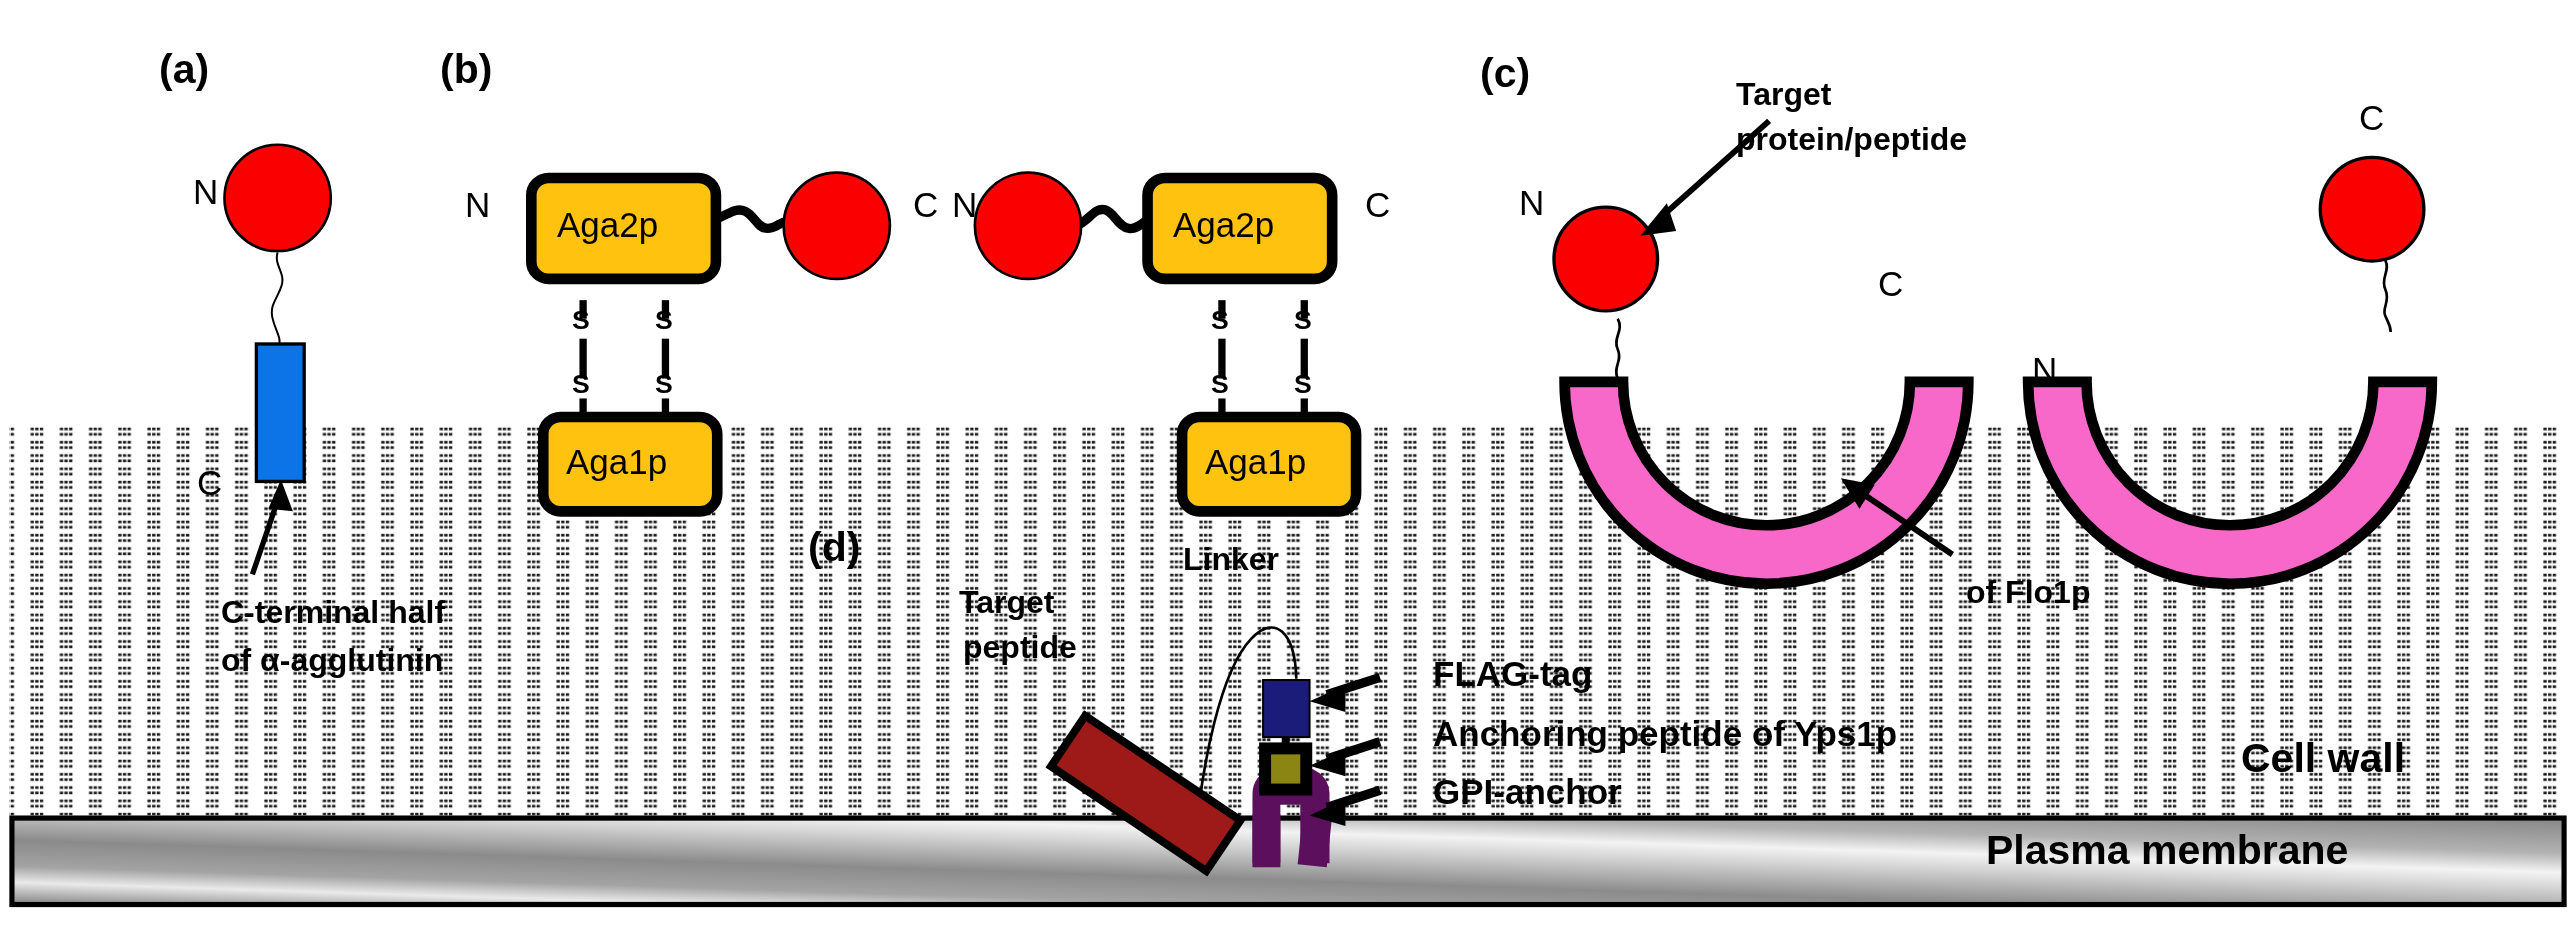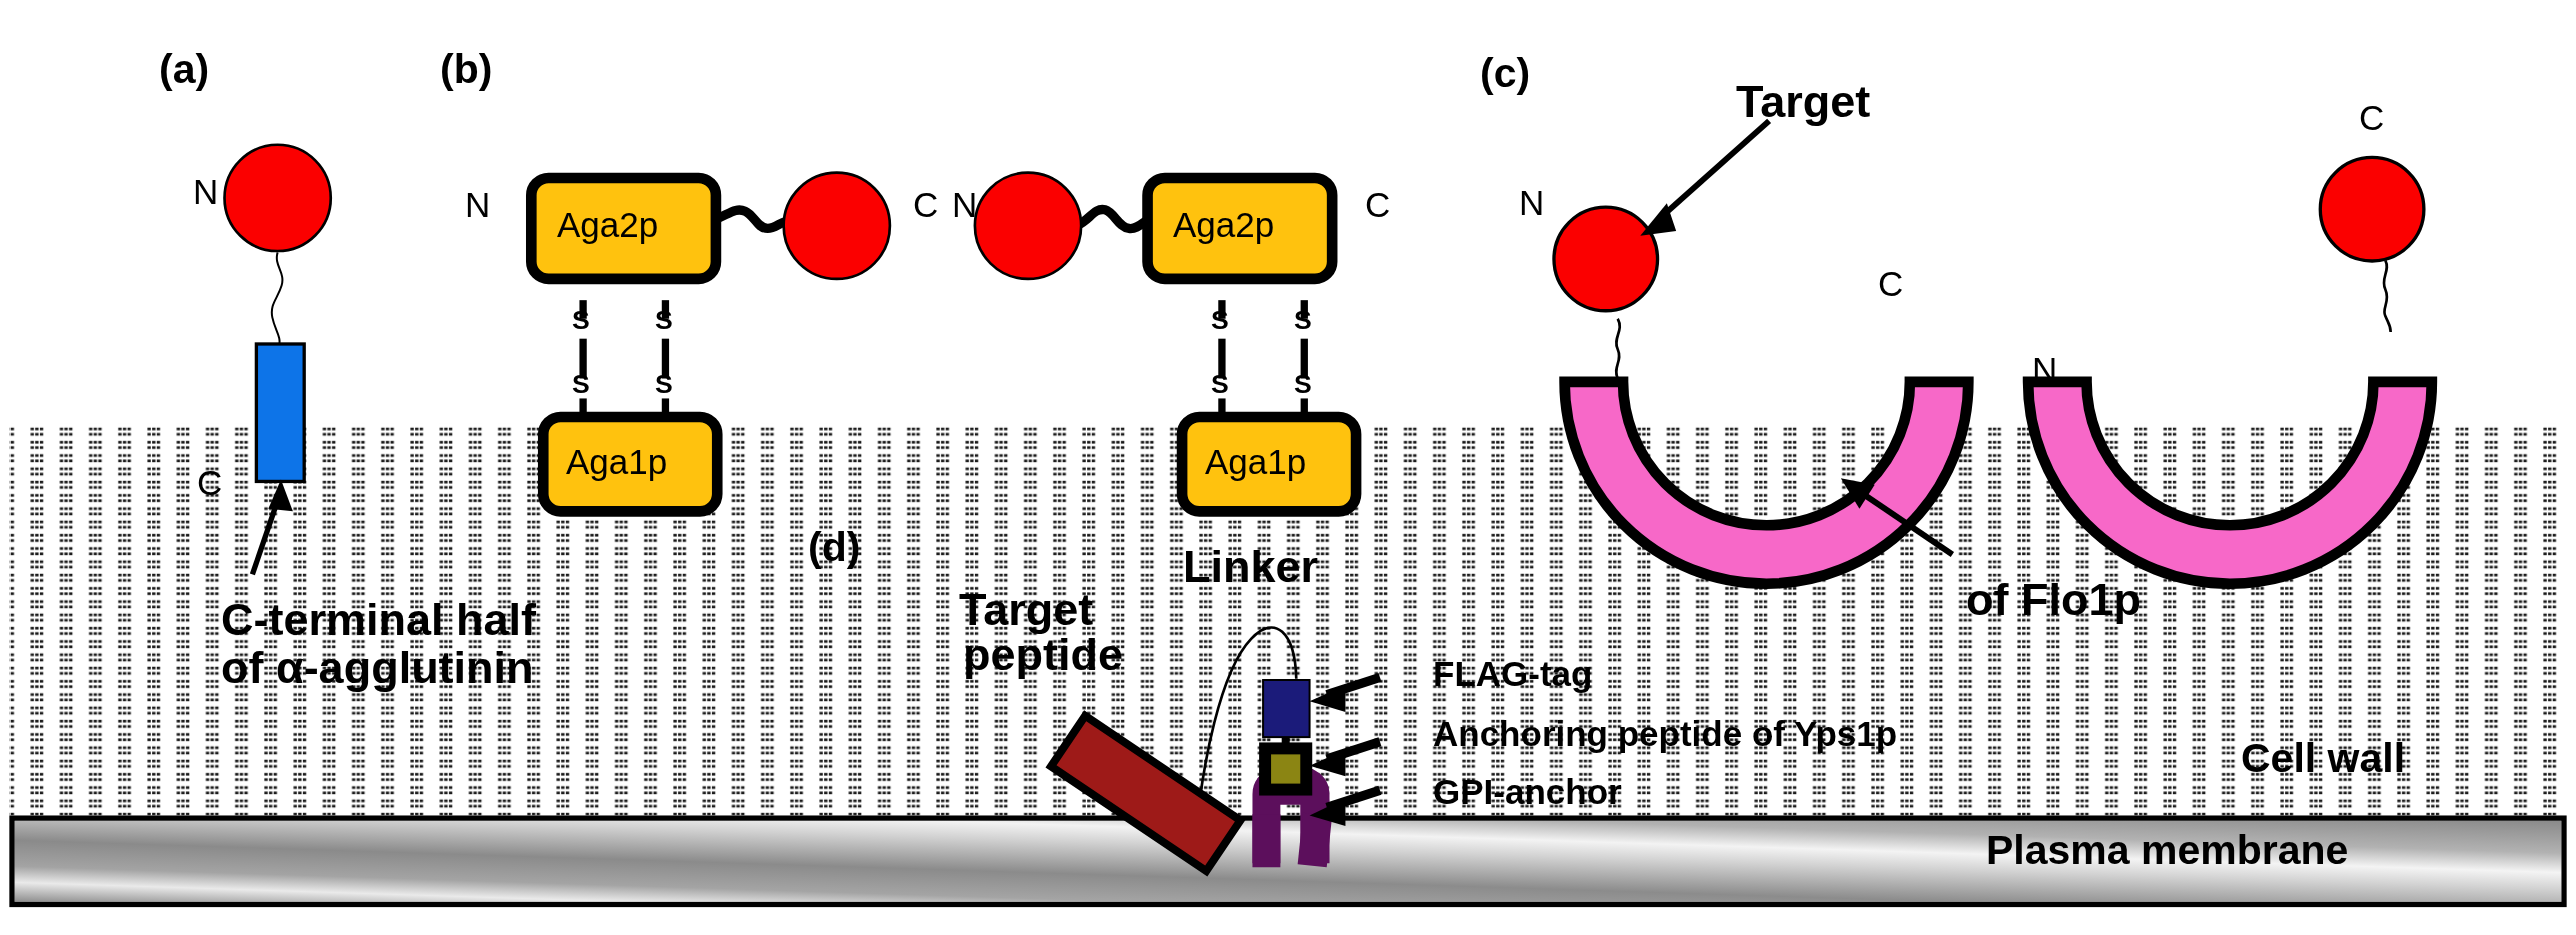--- a/index.html
+++ b/index.html
@@ -2,21 +2,21 @@
 <html style="font-size:10.6px"><head>
 <meta charset="utf-8">
 <style>
   html,body{margin:0;padding:0;background:#fff;}
   body{font-family:"Liberation Sans",sans-serif;}
   #stage{position:relative;width:2576px;height:935px;background:#ffffff;overflow:hidden;}
   #stage svg.layer{position:absolute;left:0;top:0;width:2576px;height:935px;}
   .txt{position:absolute;white-space:pre;color:#000;line-height:1.05;}
   .panel-label{font-weight:bold;font-size:41px;}
   .term{font-size:35px;font-weight:400;}
-  .bold-lab{font-weight:bold;font-size:45px;}
+  .bold-lab{font-weight:bold;font-size:32px;}
   .bold-lab2{font-weight:bold;font-size:35px;margin-left:32px;}
   .sslab{font-size:26.6px;font-weight:700;}
   .boxlab{font-size:35px;font-weight:400;}
 </style>
 </head>
 <body>
 
 <div id="stage">
 
   <svg class="layer" viewBox="0 0 3879 1408" xmlns="http://www.w3.org/2000/svg">
@@ -155,20 +155,21 @@
       <polygon points="2772,720 2823,730 2800,766" fill="#000"></polygon>
     </g>
   </svg>
 
   <span class="txt panel-label" style="left:1480px;top:52px;">(c)</span>
   <span class="txt term" style="left:1519px;top:185px;">N</span>
   <span class="txt term" style="left:1878px;top:266px;">C</span>
   <span class="txt term" style="left:2032px;top:352px;">N</span>
   <span class="txt term" style="left:2359px;top:100px;">C</span>
   <span class="txt bold-lab" style="left:1736px;top:78px;">Target</span>
+  <span class="txt bold-lab" style="left:1736px;top:123px;">protein/peptide</span>
   <span class="txt bold-lab" style="left:1966px;top:576px;">of Flo1p</span>
 
   <svg class="layer" viewBox="0 0 3879 1408" xmlns="http://www.w3.org/2000/svg">
 
     <path d="M1800,1265 C1810,1150 1838,1010 1884,962 C1920,924 1950,952 1952,1022" fill="none" stroke="#000" stroke-width="4"></path>
 
     <g transform="rotate(34 1720 1190)">
       <rect x="1586" y="1145" width="282" height="92" fill="#9e1a18" stroke="#000" stroke-width="12"></rect>
     </g>
 

